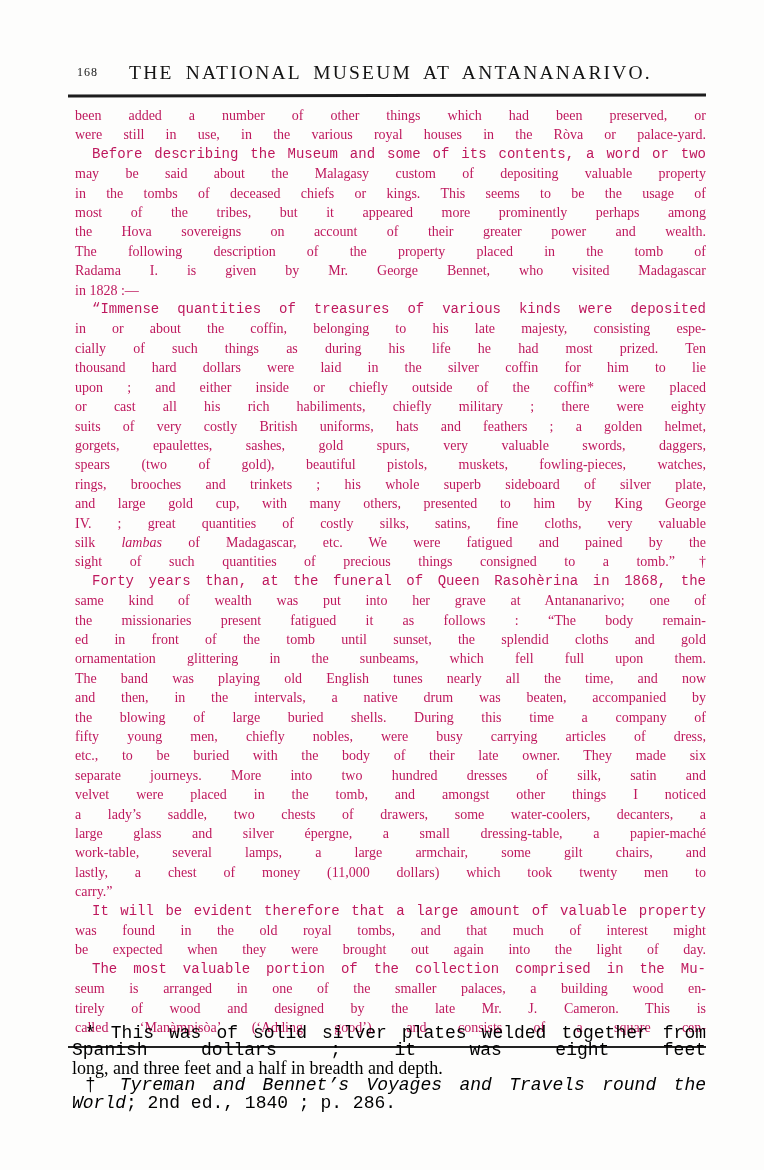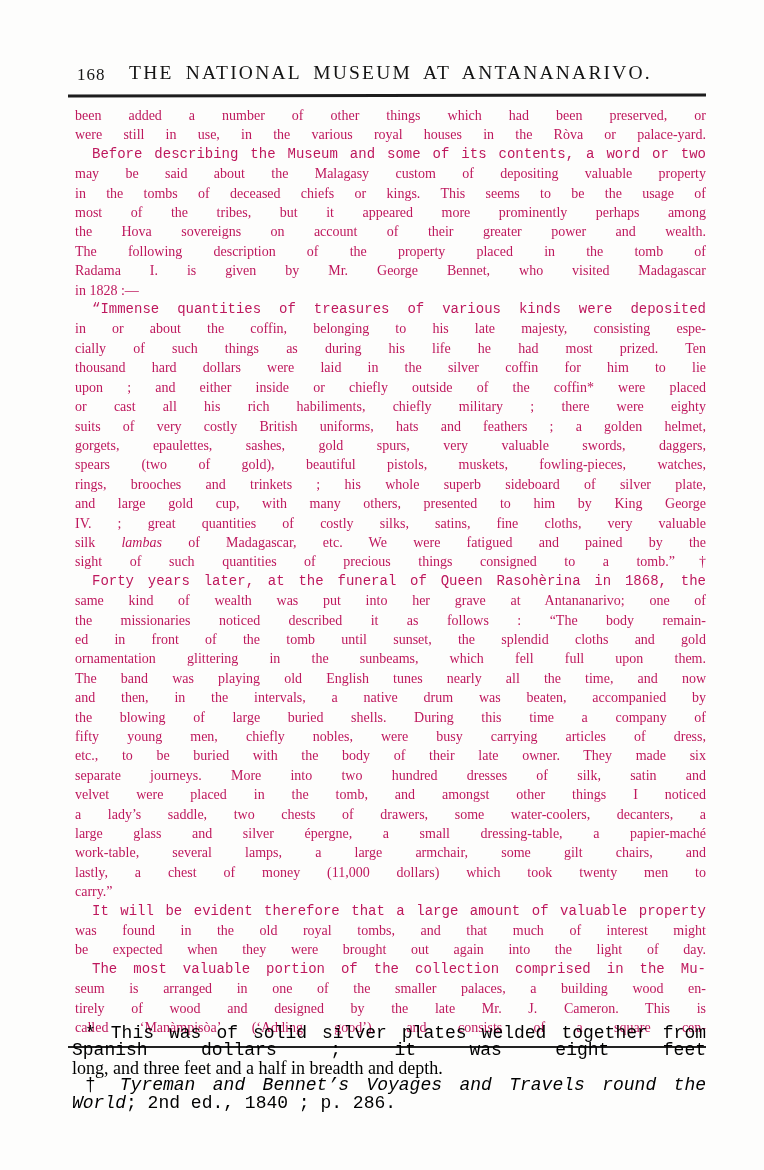--- a/index.html
+++ b/index.html
@@ -20,21 +20,21 @@
     position: absolute;
     left: 75px;
     top: 62px;
     width: 631px;
     height: 28px;
   }
   .page-number {
     position: absolute;
     left: 2px;
     top: 3px;
-    font-size: 17px;
+    font-size: 12px;
     letter-spacing: 1px;
     color: #161616;
   }
   .running-title {
     display: block;
     text-align: center;
     font-size: 19.5px;
     letter-spacing: 2.2px;
     word-spacing: 5px;
     white-space: nowrap;
@@ -123,23 +123,23 @@
         <div class="tline"><span>suits of very costly British uniforms, hats and feathers ; a golden helmet,</span></div>
         <div class="tline"><span>gorgets, epaulettes, sashes, gold spurs, very valuable swords, daggers,</span></div>
         <div class="tline"><span>spears (two of gold), beautiful pistols, muskets, fowling-pieces, watches,</span></div>
         <div class="tline"><span>rings, brooches and trinkets ; his whole superb sideboard of silver plate,</span></div>
         <div class="tline"><span>and large gold cup, with many others, presented to him by King George</span></div>
         <div class="tline"><span>IV. ; great quantities of costly silks, satins, fine cloths, very valuable</span></div>
         <div class="tline"><span>silk </span><span class="it">lambas</span><span> of Madagascar, etc. We were fatigued and pained by the</span></div>
         <div class="tline"><span>sight of such quantities of precious things consigned to a tomb.”†</span></div>
       </div>
       <div class="para">
-        <div class="tline ind"><span>Forty years later, at the funeral of Queen Rasohèrina in 1868, the</span></div>
+        <div class="tline ind"><span>Forty years than, at the funeral of Queen Rasohèrina in 1868, the</span></div>
         <div class="tline"><span>same kind of wealth was put into her grave at Antananarivo; one of</span></div>
-        <div class="tline"><span>the missionaries noticed described it as follows : “The body remain-</span></div>
+        <div class="tline"><span>the missionaries present fatigued it as follows : “The body remain-</span></div>
         <div class="tline"><span>ed in front of the tomb until sunset, the splendid cloths and gold</span></div>
         <div class="tline"><span>ornamentation glittering in the sunbeams, which fell full upon them.</span></div>
         <div class="tline"><span>The band was playing old English tunes nearly all the time, and now</span></div>
         <div class="tline"><span>and then, in the intervals, a native drum was beaten, accompanied by</span></div>
         <div class="tline"><span>the blowing of large buried shells. During this time a company of</span></div>
         <div class="tline"><span>fifty young men, chiefly nobles, were busy carrying articles of dress,</span></div>
         <div class="tline"><span>etc., to be buried with the body of their late owner. They made six</span></div>
         <div class="tline"><span>separate journeys. More into two hundred dresses of silk, satin and</span></div>
         <div class="tline"><span>velvet were placed in the tomb, and amongst other things I noticed</span></div>
         <div class="tline"><span>a lady’s saddle, two chests of drawers, some water-coolers, decanters, a</span></div>

